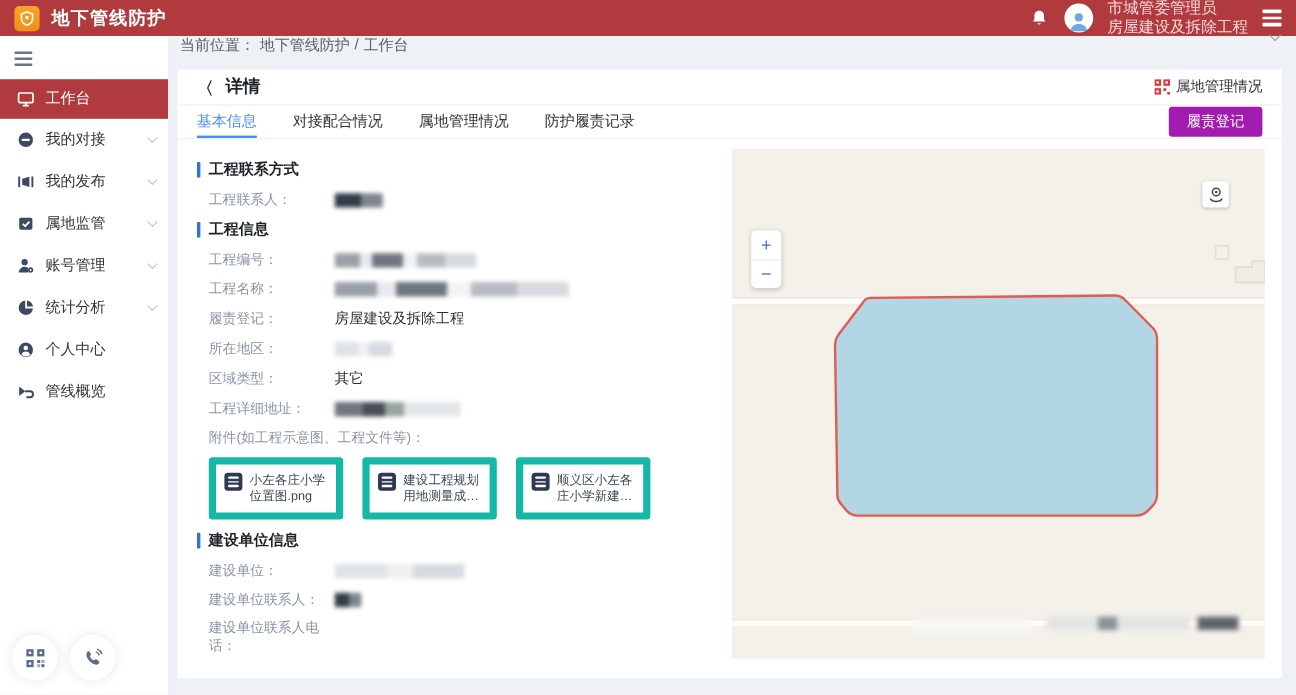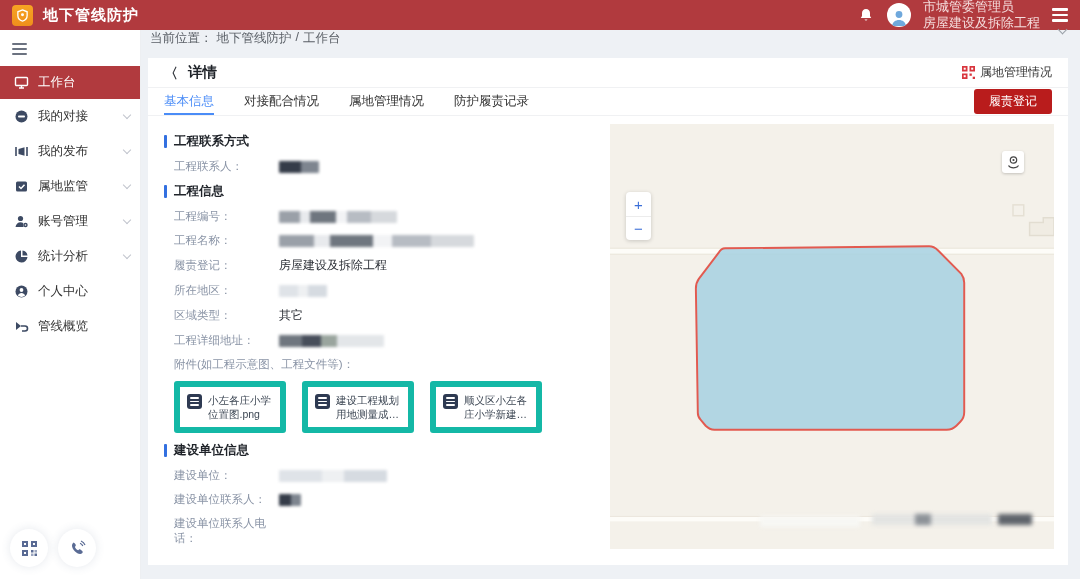--- a/index.html
+++ b/index.html
@@ -42,21 +42,21 @@
   .card { background:#fff; margin:0 12px 14px 8px; flex:1; display:flex; flex-direction:column; min-height:0; }
   .detail-head { height:30px; display:flex; align-items:center; padding:0 16px; border-bottom:1px solid #f0f1f3; }
   .back-ico { font-size:14px; color:#2b2f36; font-weight:bold; cursor:pointer; line-height:1; }
   .detail-title { font-size:14.5px; font-weight:bold; color:#1f2329; margin-left:10px; }
   .qr-link { margin-left:auto; display:flex; align-items:center; gap:5px; font-size:12px; color:#333; cursor:pointer; }
 
   .tab-row { height:28px; display:flex; align-items:center; padding:0 16px; border-bottom:1px solid #f0f1f3; gap:30px; }
   .tab { font-size:12.5px; color:#333; cursor:pointer; position:relative; height:100%; display:flex; align-items:center; }
   .tab.active { color:#4a8cf7; }
   .tab.active::after { content:""; position:absolute; left:0; right:0; bottom:0; height:2px; background:#4a8cf7; }
-  .reg-btn { margin-left:auto; background:#b91c1c; color:#fff; font-size:12px; padding:4px 15px; border-radius:3px; border:none; cursor:pointer; }
+  .reg-btn { margin-left:auto; background:#a21caf; color:#fff; font-size:12px; padding:4px 15px; border-radius:3px; border:none; cursor:pointer; }
 
   .content-row { flex:1; display:flex; padding:8px 14px 16px 16px; gap:14px; min-height:0; overflow:hidden; }
   .form-col { width:432px; flex:0 0 auto; overflow:hidden; }
 
   .sec-title { display:flex; align-items:center; gap:7px; margin:9px 0 4px; }
   .sec-bar { width:3px; height:13px; background:#3370e0; border-radius:1px; }
   .sec-text { font-size:12.5px; font-weight:bold; color:#1f2329; }
   .f-row { display:flex; align-items:center; margin:9px 0 9px 10px; min-height:14px; }
   .f-label { width:96px; flex:0 0 auto; font-size:11.5px; color:#8a94a6; }
   .f-label.wide { width:auto; }

